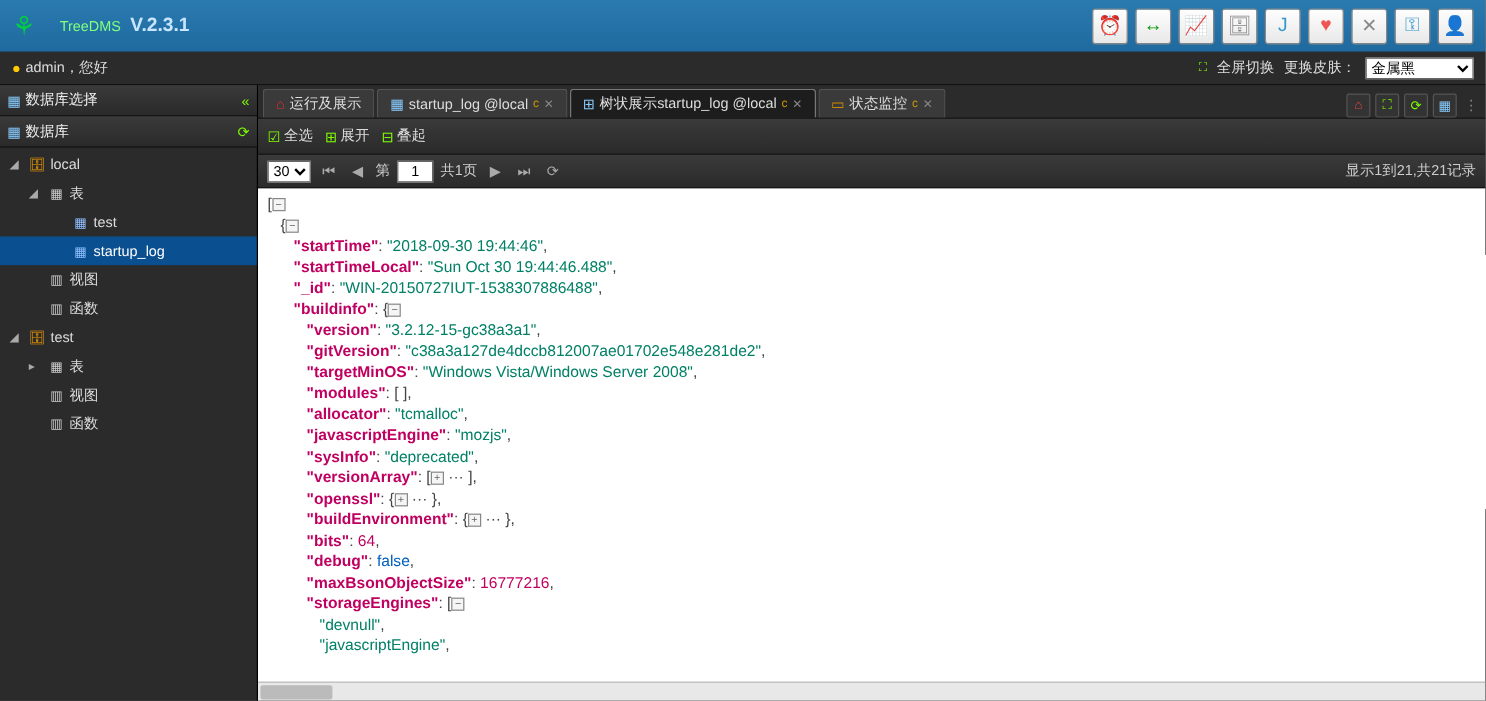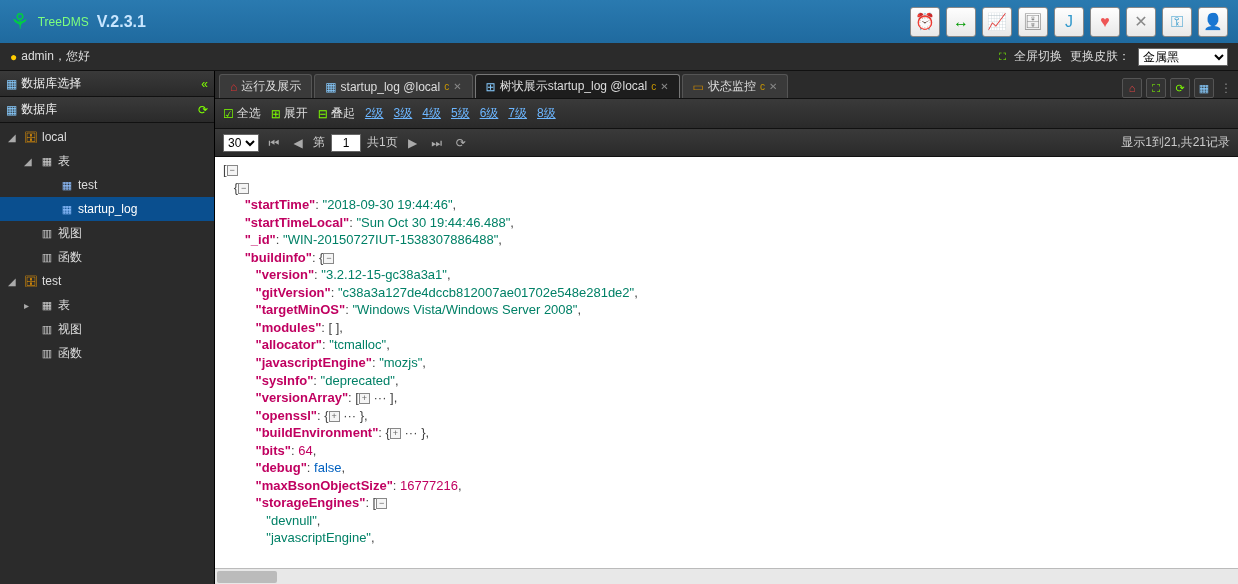--- a/index.html
+++ b/index.html
@@ -1,21 +1,21 @@
 <!DOCTYPE html>
 <html><head>
 <meta charset="utf-8">
 <style>
 * { margin: 0; padding: 0; box-sizing: border-box; font-family: Arial, "Microsoft YaHei", sans-serif; }
 body { width: 1238px; height: 584px; overflow: hidden; background: #1a1a1a; font-size: 12px; color: #ccc; }
 
 .header { height: 43px; background: linear-gradient(#2a7ab0, #1f6a9f); display: flex; align-items: center; padding: 0 10px; position: relative; }
 .logo-tree { color: #0c4; font-size: 22px; margin-right: 4px; }
 .app-title { color: #fff; font-size: 18px; font-weight: bold; }
-.app-sub { color: #7eff7e; font-size: 12px; margin-left: 4px; }
+.app-sub { color: #7eff7e; font-size: 12px; margin-left: 16px; }
 .app-ver { color: #c8e6ff; font-size: 16px; margin-left: 8px; font-weight: bold; }
 .header-icons { position: absolute; right: 10px; display: flex; gap: 6px; }
 .hicon { width: 30px; height: 30px; background: linear-gradient(#fefefe,#e8e8e8); border: 1px solid #888; border-radius: 3px; display: flex; align-items: center; justify-content: center; cursor: pointer; font-size: 16px; }
 
 .subbar { height: 28px; background: #2b2b2b; border-bottom: 1px solid #111; display: flex; align-items: center; padding: 0 10px; color: #ddd; }
 .subbar-left { display: flex; align-items: center; gap: 4px; }
 .subbar-right { margin-left: auto; display: flex; align-items: center; gap: 8px; }
 .theme-select { background: #fff; color: #000; border: 1px solid #666; font-size: 12px; width: 90px; height: 18px; }
 .green-ico { color: #7eff00; font-size: 10px; }
 
@@ -206,29 +206,20 @@
           <span>全选</span>
         </div>
       <div class="tbtn">
           <span class="ico">⊞</span>
           <span>展开</span>
         </div>
       <div class="tbtn">
           <span class="ico">⊟</span>
           <span>叠起</span>
         </div>
-      <div class="level-links">
-        <a>2级</a>
-        <a>3级</a>
-        <a>4级</a>
-        <a>5级</a>
-        <a>6级</a>
-        <a>7级</a>
-        <a>8级</a>
-      </div>
     </div>
 
     <div class="pager">
       <select><option>30</option></select>
       <span class="nav">⏮</span>
       <span class="nav">◀</span>
       <span>第</span>
       <input value="1" style="">
       <span>共1页</span>
       <span class="nav">▶</span>

